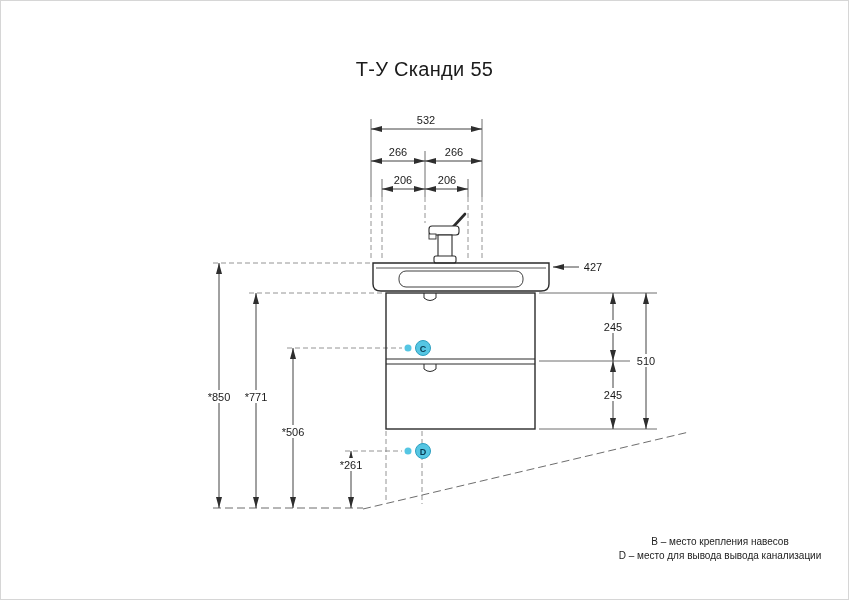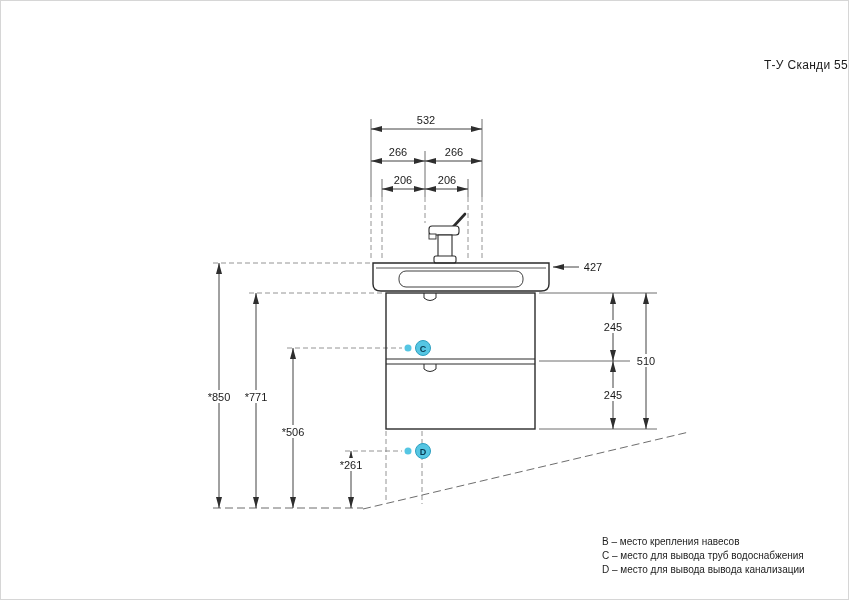--- a/index.html
+++ b/index.html
@@ -2,26 +2,26 @@
 <html><head>
 <meta charset="utf-8">
 <style>
   html,body{margin:0;padding:0;background:#ffffff;}
   .page{
     position:relative;width:849px;height:600px;background:#fff;
     border:1px solid #d6d6d6;box-sizing:border-box;overflow:hidden;
     font-family:"Liberation Sans",sans-serif;
   }
   .title{
-    position:absolute;top:57px;left:0;width:100%;text-align:right;
-    font-size:12px;color:#1b1b1b;letter-spacing:.3px;
+    position:absolute;top:57px;left:0;width:100%;text-align:center;
+    font-size:20px;color:#1b1b1b;letter-spacing:.3px;
   }
   .legend{
     position:absolute;left:601px;top:534px;width:236px;
-    font-size:10px;line-height:14px;color:#222;
+    font-size:10px;line-height:14px;color:#222;text-align:center;
   }
   svg{position:absolute;top:0;left:0;}
   .dimline{stroke:#2e2e2e;stroke-width:.9;fill:none;}
   .extline{stroke:#4a4a4a;stroke-width:.8;}
   .dash{stroke:#7a7a7a;stroke-width:.8;stroke-dasharray:5 3;fill:none;}
   .floor{stroke:#5c5c5c;stroke-width:.9;stroke-dasharray:8 4;fill:none;}
   .draw{stroke:#2b2b2b;fill:none;}
   .dimtext{font-family:"Liberation Sans",sans-serif;font-size:11px;fill:#1b1b1b;text-anchor:middle;}
   .mtext{font-family:"Liberation Sans",sans-serif;font-size:9px;font-weight:bold;fill:#083a52;text-anchor:middle;}
   .bg{fill:#ffffff;}
@@ -156,17 +156,16 @@
     </g>
     <g>
       <line class="dimline" x1="350" y1="450" x2="350" y2="507" marker-start="url(#arr)" marker-end="url(#arr)"></line>
       <rect class="bg" x="331" y="457" width="38" height="13"></rect>
       <text class="dimtext" x="350" y="467.5">*261</text>
     </g>
   </svg>
 
   <div class="legend">
     <div>В – место крепления навесов</div>
-    <div>С – место для вывода труб водоснабжения</div>
     <div>D – место для вывода вывода канализации</div>
   </div>
 
 </div>
 
 </body></html>

